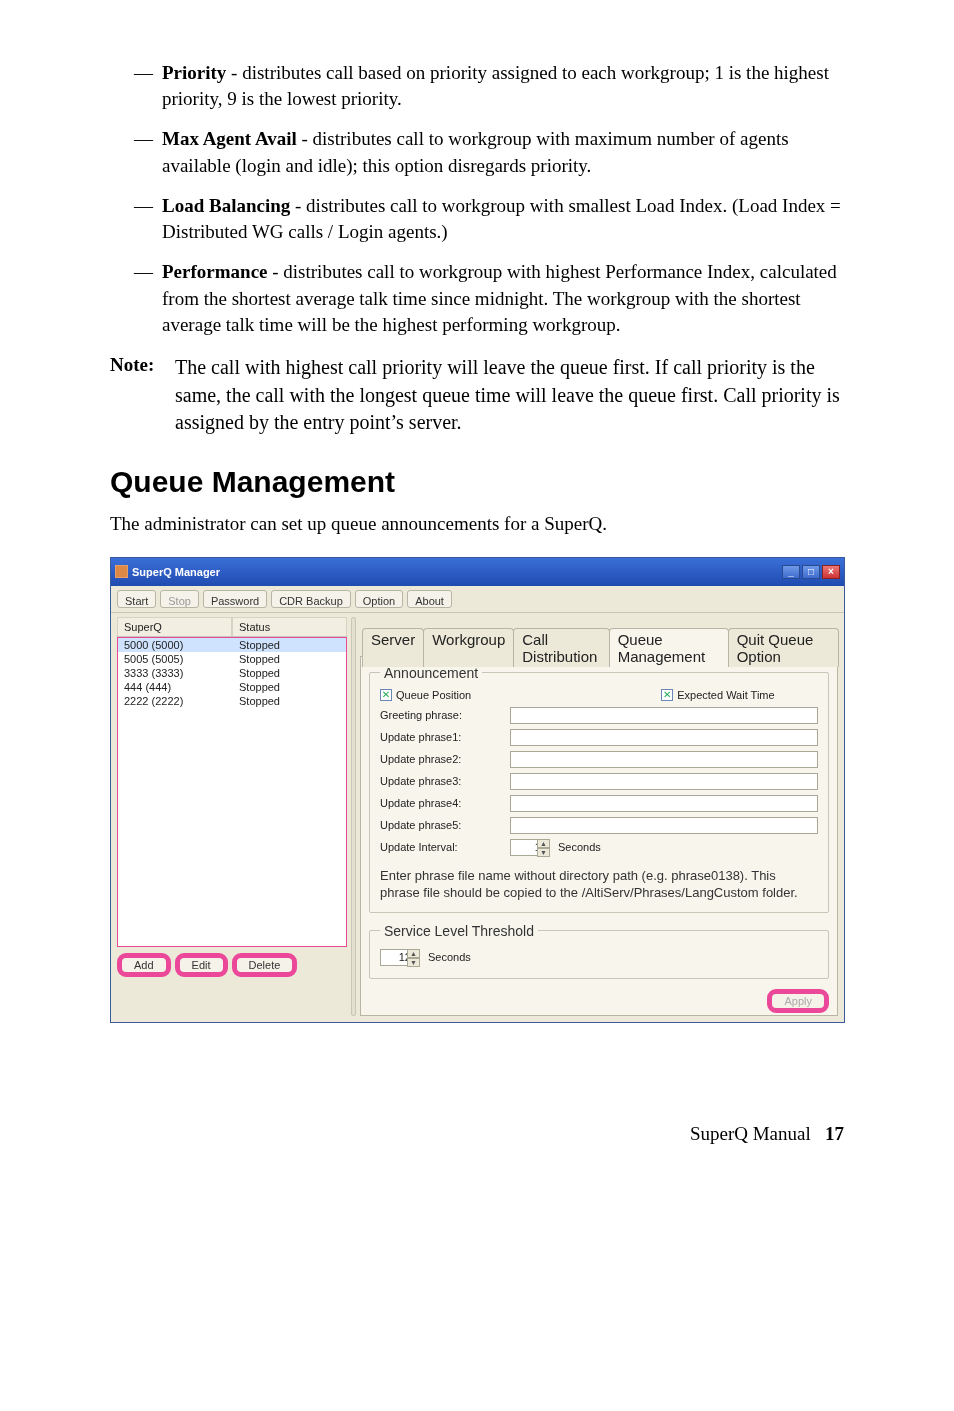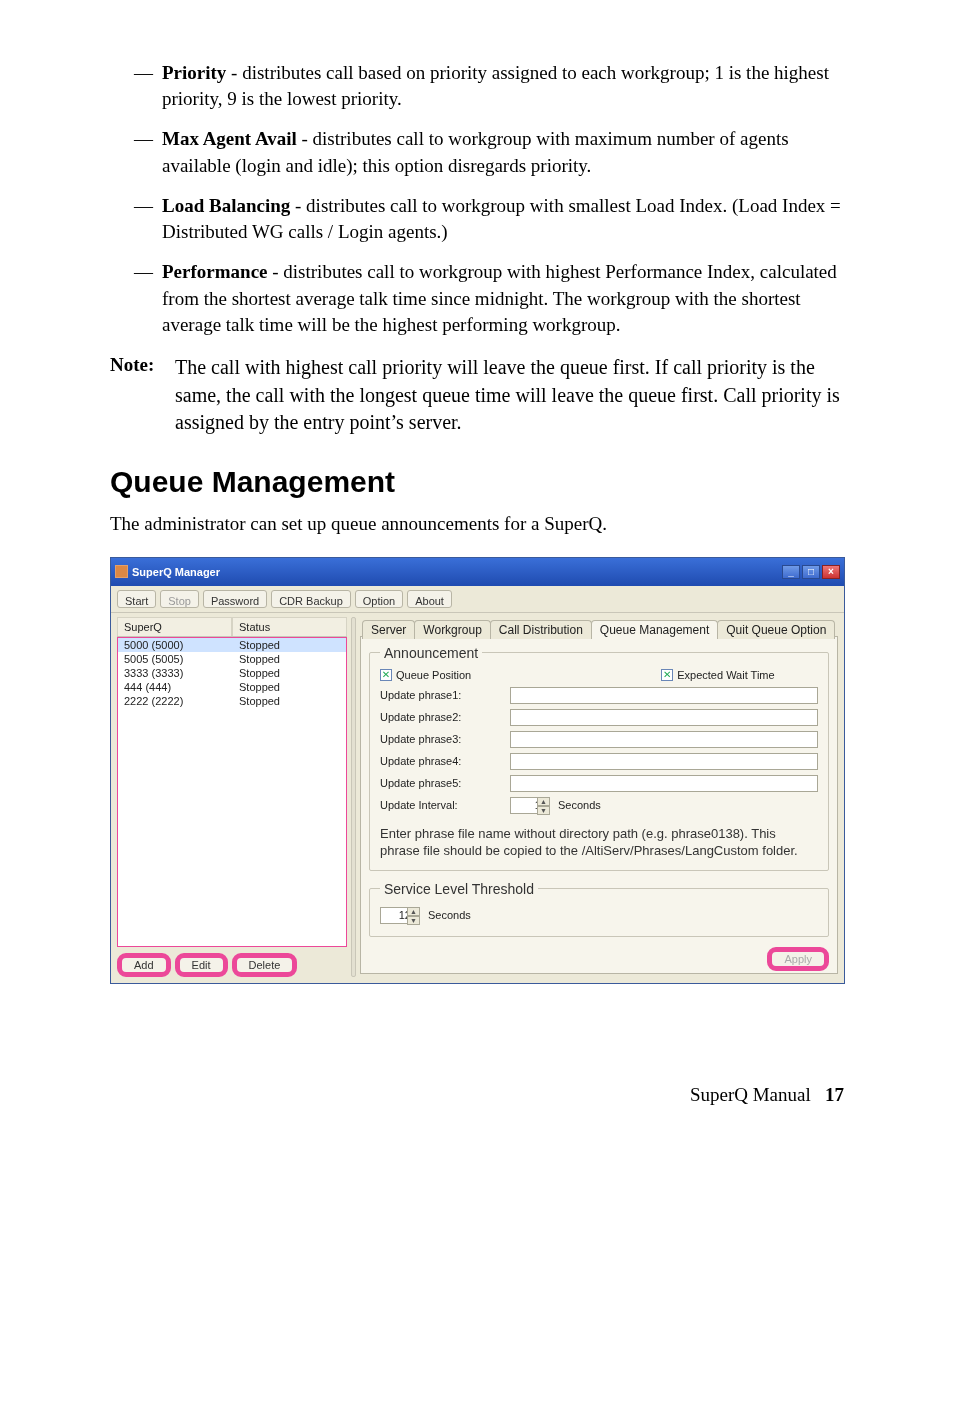--- a/index.html
+++ b/index.html
@@ -110,23 +110,23 @@
   .pillbtn {
     border:5px solid #ec4899; background:#f4f2e9;
     border-radius:9px; padding:1px 12px; font-size:11px; color:#333;
   }
 
   .rightcol { flex:1; }
   .splitter { width:5px; background:#e3e0d1; border:1px solid #c9c6b8; border-radius:2px; cursor:col-resize; }
   .tabs { display:flex; gap:0; margin-left:2px; }
   .tab {
     border:1px solid #b8b5a5; border-bottom:none;
-    background:#ece9d8; padding:2px 8px; font-size:12px;
+    background:#ece9d8; padding:2px 8px; font-size:15px;
     border-top-left-radius:4px; border-top-right-radius:4px;
-    position:relative; top:3px; margin-right:-1px;
+    position:relative; top:11px; margin-right:-1px;
   }
   .tab.active { background:#f7f5ec; z-index:2; }
   .tabpanel {
     border:1px solid #b8b5a5; background:#f7f5ec;
     padding:8px; min-height: 330px;
   }
   fieldset.grp {
     border:1px solid #c9c6b8; border-radius:2px;
     padding:8px 10px 10px 10px; margin:0 0 10px 0;
   }
@@ -286,20 +286,24 @@
               <span class="chk">
                   <span class="chkbox">✕</span>
                   <span>Queue Position</span>
                 </span>
               <span class="chk">
                   <span class="chkbox">✕</span>
                   <span>Expected Wait Time</span>
                 </span>
             </div>
             <div class="formrow">
+                <div class="lbl">Greeting phrase:</div>
+                <div class="txt"></div>
+              </div>
+            <div class="formrow">
                 <div class="lbl">Update phrase1:</div>
                 <div class="txt"></div>
               </div>
             <div class="formrow">
                 <div class="lbl">Update phrase2:</div>
                 <div class="txt"></div>
               </div>
             <div class="formrow">
                 <div class="lbl">Update phrase3:</div>
                 <div class="txt"></div>

